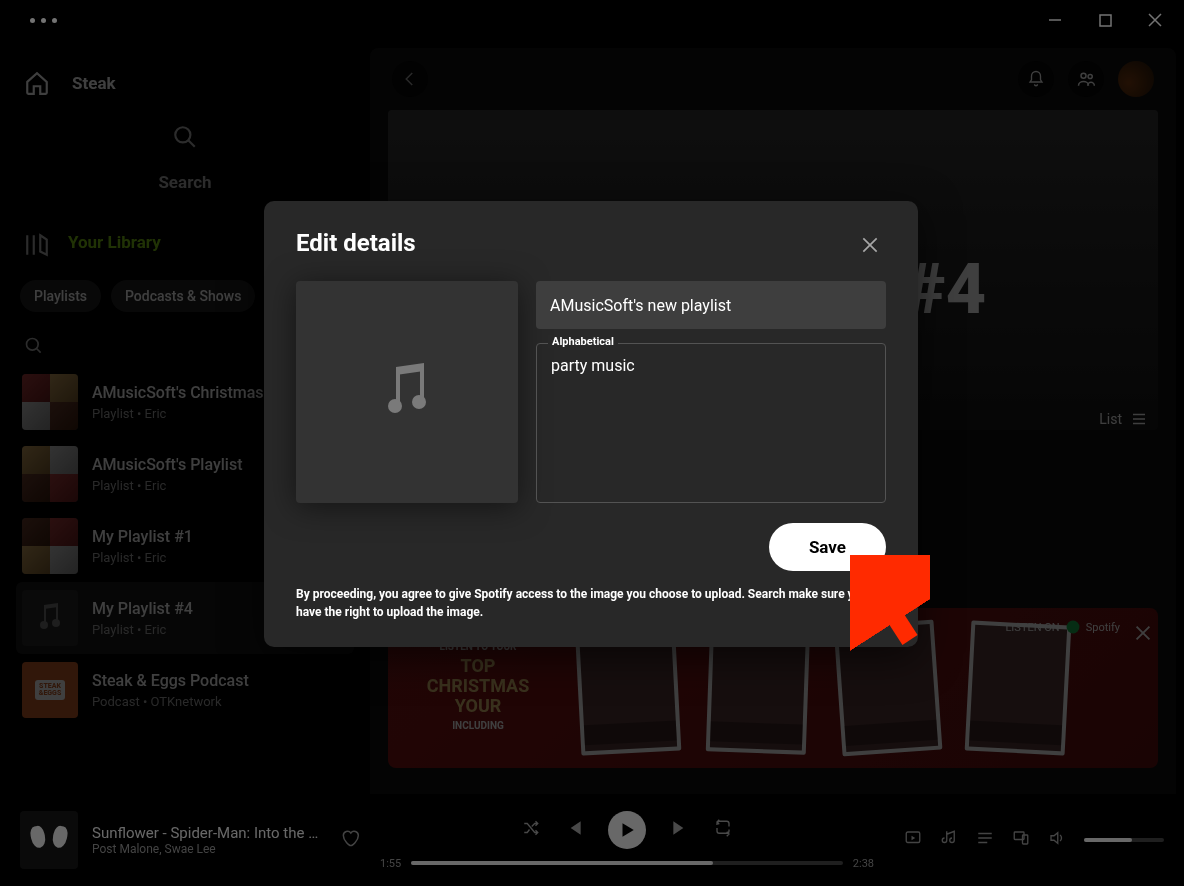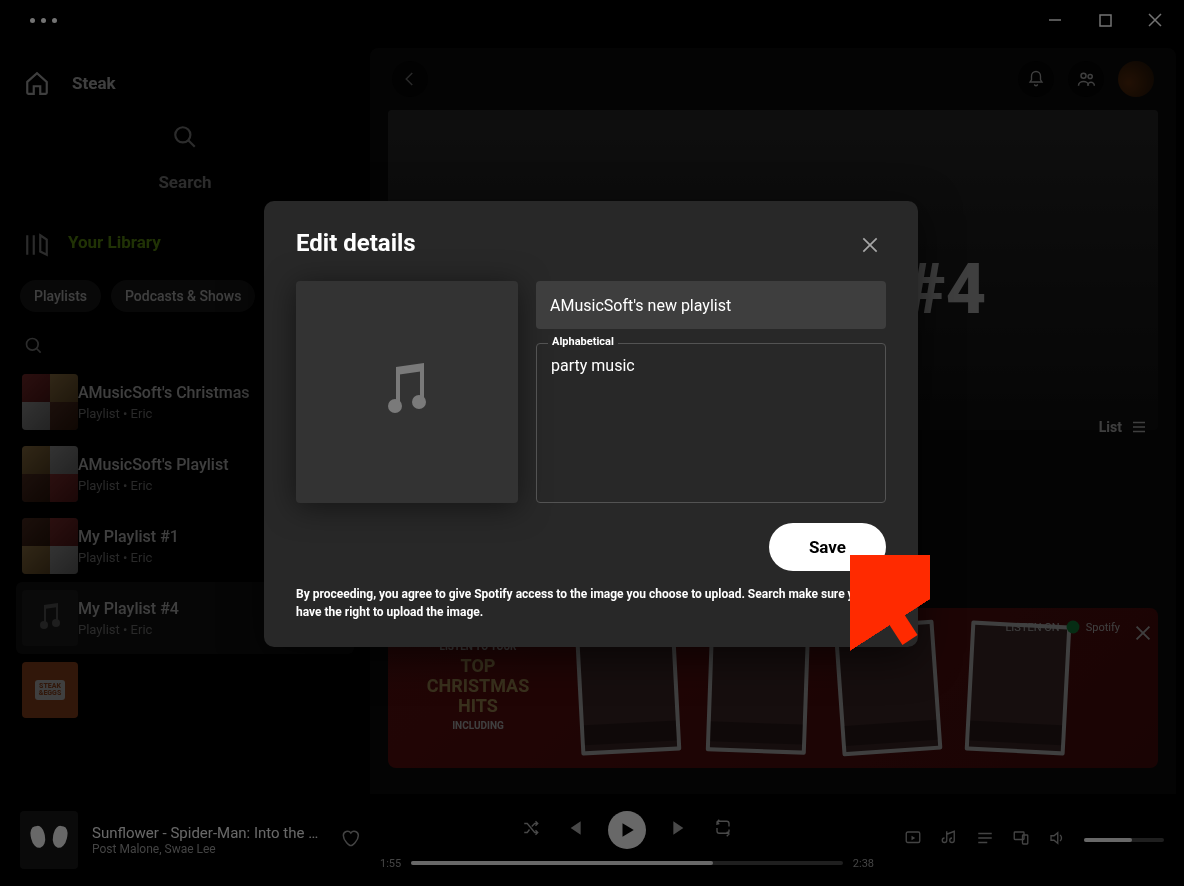--- a/index.html
+++ b/index.html
@@ -18,38 +18,38 @@
     .nav-item { display: flex; align-items: center; gap: 22px; padding: 14px 8px; color: #fff; font-size: 17px; font-weight: 700; cursor:pointer; }
     .nav-item.dim { color: #b3b3b3; font-weight: 700; flex-direction: column; }
     .library-header { display: flex; align-items: flex-start; gap: 18px; padding: 26px 8px 12px 8px; font-size: 17px; font-weight: 700; color: #84cc16; }
 
     .chips { display: flex; gap: 10px; padding: 10px 4px; }
     .chip { background: #232323; color: #fff; padding: 8px 14px; border-radius: 18px; font-size: 14px; font-weight: 500; cursor:pointer; }
 
     .search-sort-row { display: flex; justify-content: space-between; align-items: center; padding: 14px 8px 10px 8px; color: #b3b3b3; font-size: 14px; }
 
     .lib-list { display: flex; flex-direction: column; gap: 0; }
-    .lib-item { display: flex; align-items: center; padding: 8px 6px; border-radius: 6px; cursor:pointer; }
+    .lib-item { display: flex; align-items: center; gap: 14px; padding: 8px 6px; border-radius: 6px; cursor:pointer; }
     .lib-item.selected { background: #1a1a1a; }
     .lib-art { width: 56px; height: 56px; border-radius: 4px; background: #333; flex-shrink: 0; display:flex; align-items:center; justify-content:center; position:relative; overflow:hidden; }
     .lib-text { display: flex; flex-direction: column; gap: 4px; }
     .lib-title { font-size: 16px; font-weight: 500; color: #fff; white-space: nowrap; overflow: hidden; text-overflow: ellipsis; max-width: 260px; }
     .lib-sub { font-size: 13px; color: #a7a7a7; }
 
     
     .main { flex: 1; background: #121212; border-radius: 8px; margin: 8px 8px 0 0; position: relative; overflow: hidden; opacity: 0.55; }
     .main-top { height: 62px; display: flex; justify-content: space-between; align-items: center; padding: 0 22px; }
     .back-btn { width: 36px; height: 36px; border-radius: 50%; background: #0a0a0a; display:flex; align-items:center; justify-content:center; cursor:pointer; }
     .top-icons { display: flex; gap: 14px; align-items: center; }
     .top-icon-circle { width: 36px; height: 36px; border-radius: 50%; background: #0a0a0a; display:flex; align-items:center; justify-content:center; cursor:pointer; }
     .avatar { width: 36px; height: 36px; border-radius: 50%; background: radial-gradient(circle at 30% 60%, #8b4513, #2a1a0a); cursor:pointer; }
 
     .playlist-bg { position:absolute; top:62px; left:18px; right:18px; height:320px; background: linear-gradient(180deg, #3c3c3c, #1a1a1a); border-radius:4px; }
     .playlist-num { position:absolute; top:200px; right:190px; font-size: 70px; font-weight: 800; }
-    .list-view { position:absolute; top:370px; right:28px; font-size:14px; display:flex; align-items:center; gap:8px; color:#fff;font-weight:bold; }
+    .list-view { position:absolute; top:362px; right:28px; font-size:14px; display:flex; align-items:center; gap:8px; color:#fff; }
 
     .banner { position:absolute; left:18px; right:18px; top:560px; height:160px; background: linear-gradient(135deg, #8b1a1a, #6b1414); border-radius: 8px; overflow:hidden; display:flex; align-items:center; }
     .banner-text { color:#e8c878; font-weight:700; font-size:18px; line-height:1.1; padding-left: 20px; text-align:center; width:160px; }
     .banner-small { font-size: 10px; color:#fff; margin-bottom:4px; }
     .banner-listen { position:absolute; right:38px; top:12px; font-size:11px; color:#fff; display:flex; align-items:center; gap:6px; }
     .banner-close { position:absolute; right:0px; top:10px; width:34px; height:34px; display:flex; align-items:center; justify-content:center; cursor:pointer; color:#fff; }
     .banner-faces { display:flex; gap:30px; margin-left: 30px; align-items:flex-end; }
     .face { width:100px; height:130px; background:#5a3a3a; border-radius:2px; position:relative; transform: rotate(-3deg); border:4px solid #fff; }
     .face::after { content:''; position:absolute; bottom:6px; left:0; right:0; height:20px; background:rgba(0,0,0,0.3); font-size:8px; }
 
@@ -254,20 +254,24 @@
         </div>
         <div class="lib-text">
           <div class="lib-title">My Playlist #4</div>
           <div class="lib-sub">Playlist • Eric</div>
         </div>
       </div>
       <div class="lib-item">
         <div class="lib-art podcast-art">
           <div class="podcast-pill">STEAK<br>&amp;EGGS</div>
         </div>
+        <div class="lib-text">
+          <div class="lib-title">Steak &amp; Eggs Podcast</div>
+          <div class="lib-sub">Podcast • OTKnetwork</div>
+        </div>
       </div>
     </div>
   </div>
 
   <div class="main">
     <div class="main-top">
       <div class="back-btn">
         <svg width="18" height="18" viewBox="0 0 24 24">
             <path d="M15 4l-8 8 8 8" stroke="#a7a7a7" stroke-width="2" fill="none"></path>
           </svg>
@@ -295,21 +299,21 @@
       <svg width="18" height="18" viewBox="0 0 24 24">
           <path d="M4 6h16M4 12h16M4 18h16" stroke="#fff" stroke-width="2"></path>
         </svg>
     </div>
 
     <div class="banner">
       <div class="banner-text">
         <div class="banner-small">LISTEN TO YOUR</div>
         <div>TOP</div>
         <div>CHRISTMAS</div>
-        <div>HITS</div>
+        <div>YOUR</div>
         <div class="banner-small" style="margin-top:4px;">INCLUDING</div>
       </div>
       <div class="banner-faces">
         <div class="face"></div>
           <div class="face" style="transform:rotate(2deg);"></div>
           <div class="face" style="transform:rotate(-4deg);"></div>
           <div class="face" style="transform:rotate(3deg);"></div>
       </div>
       <div class="banner-listen">
         <span>LISTEN ON</span>

